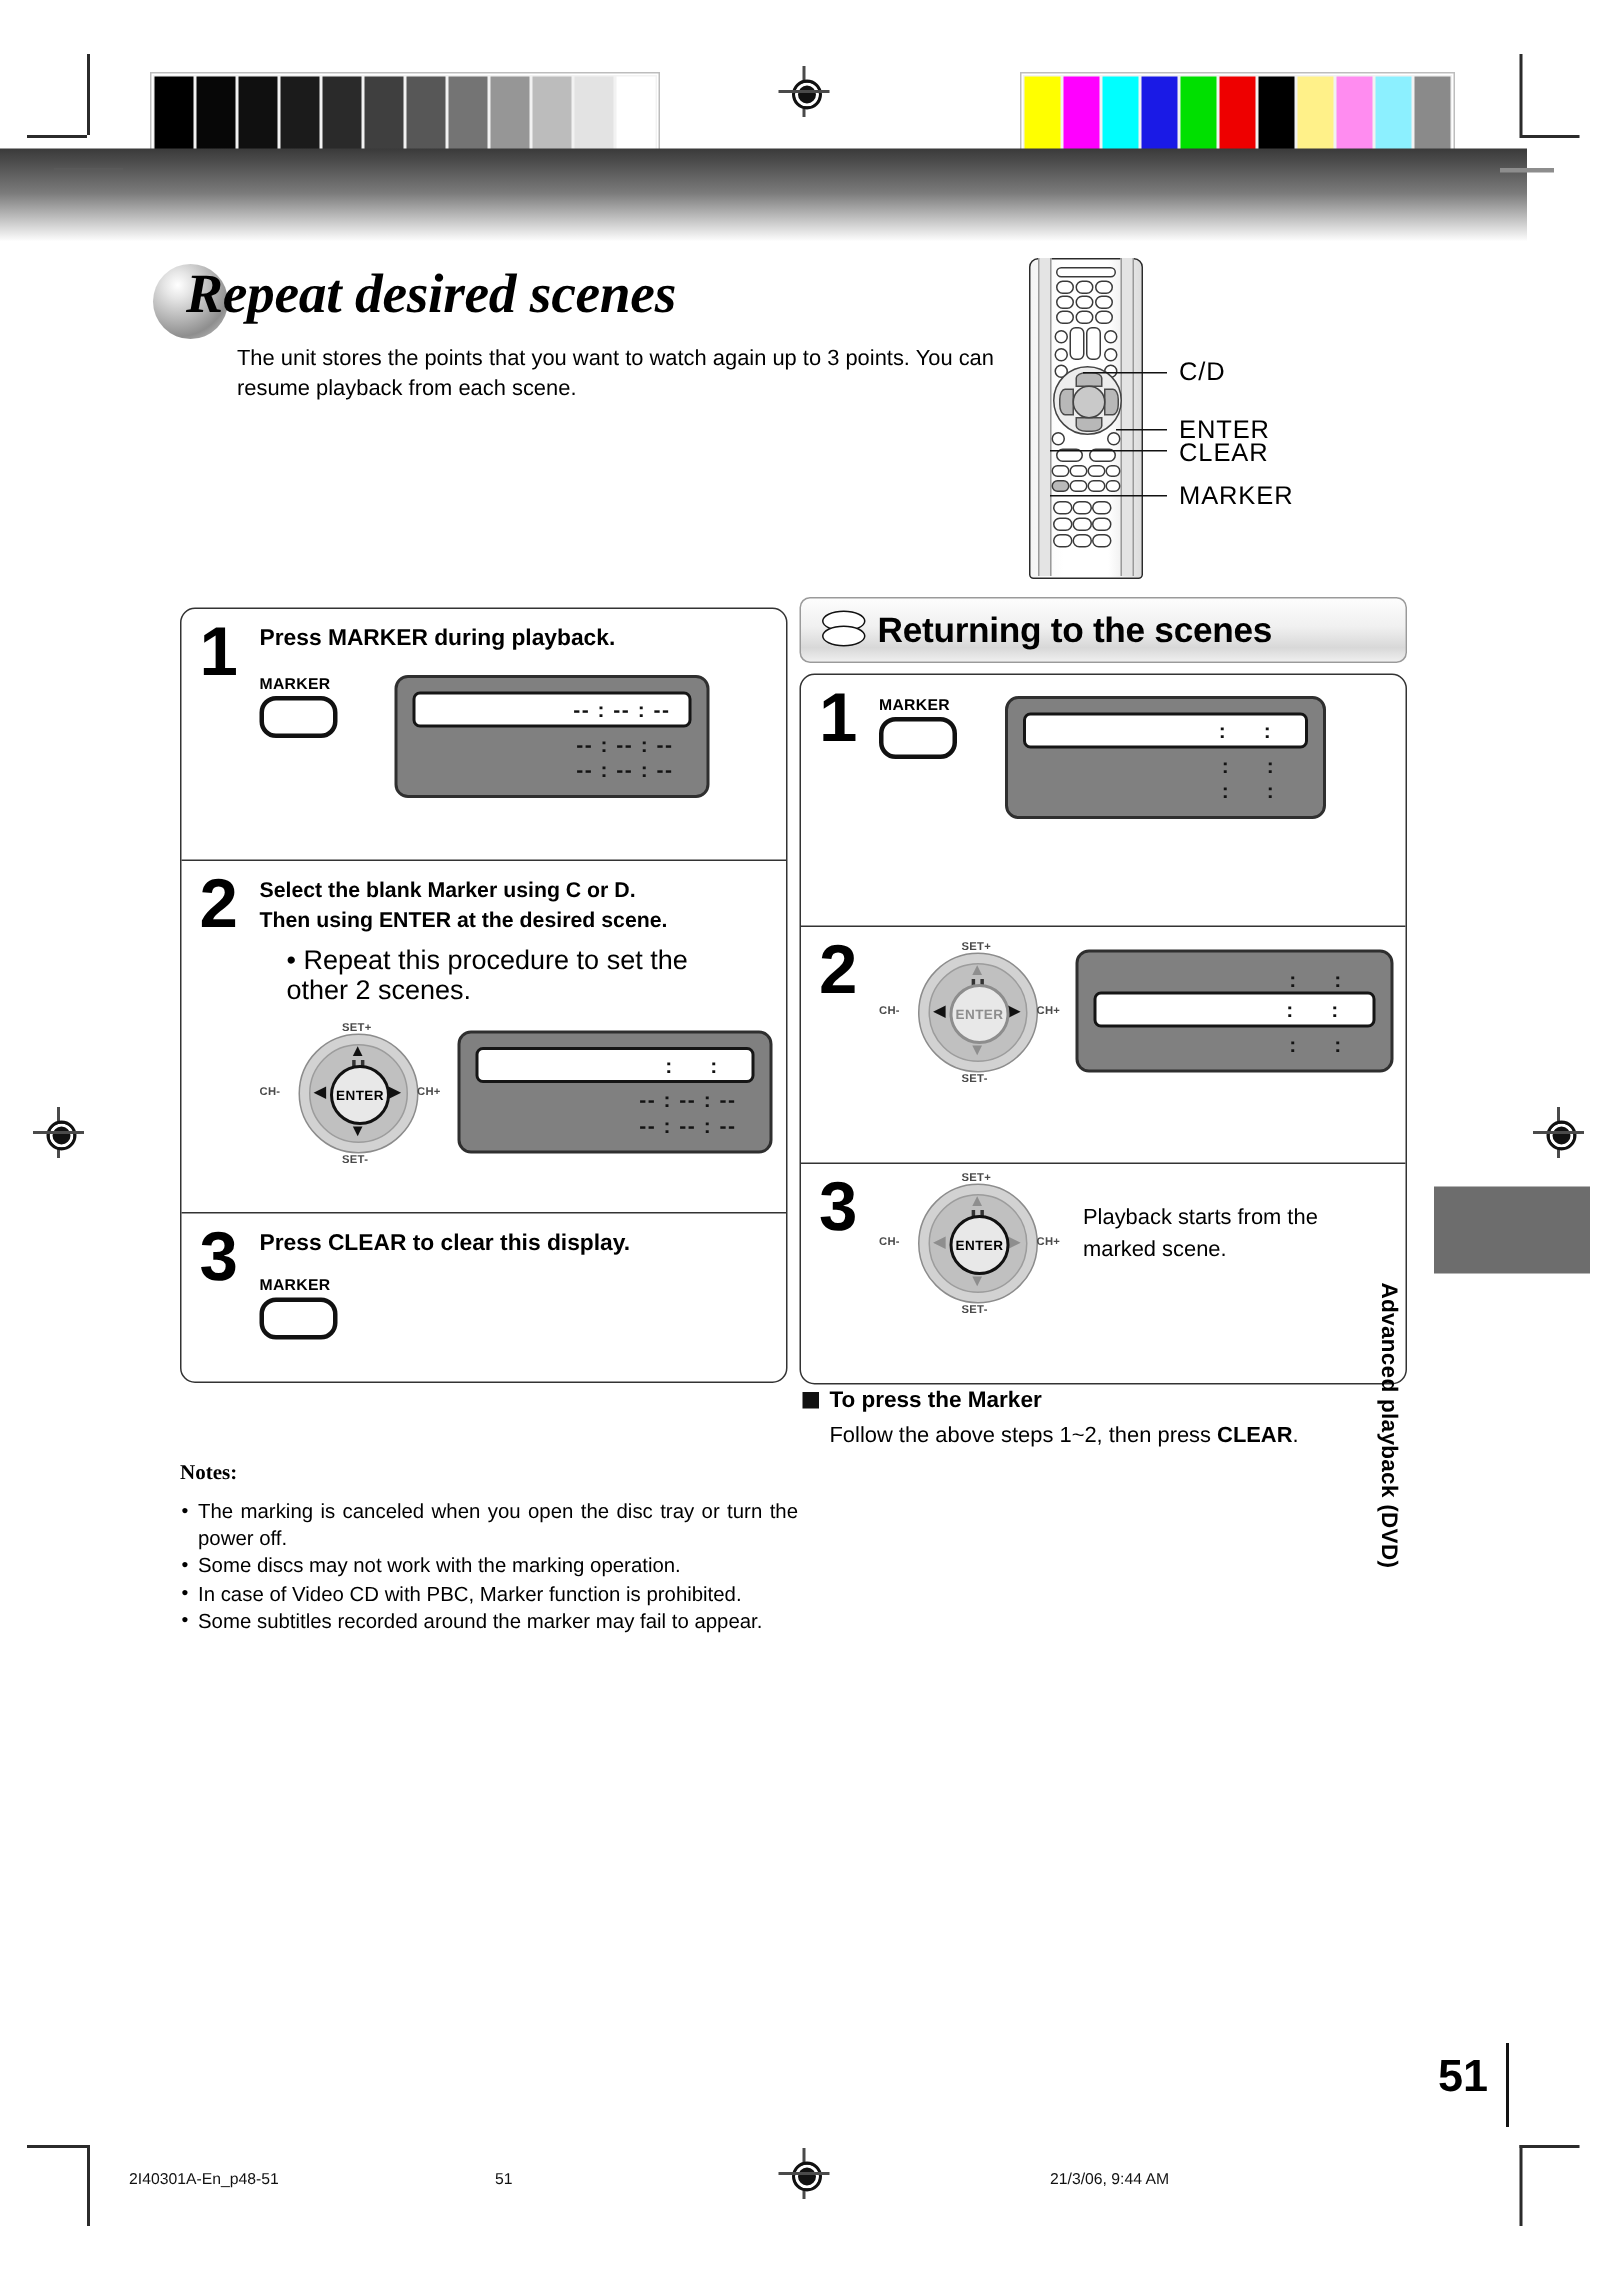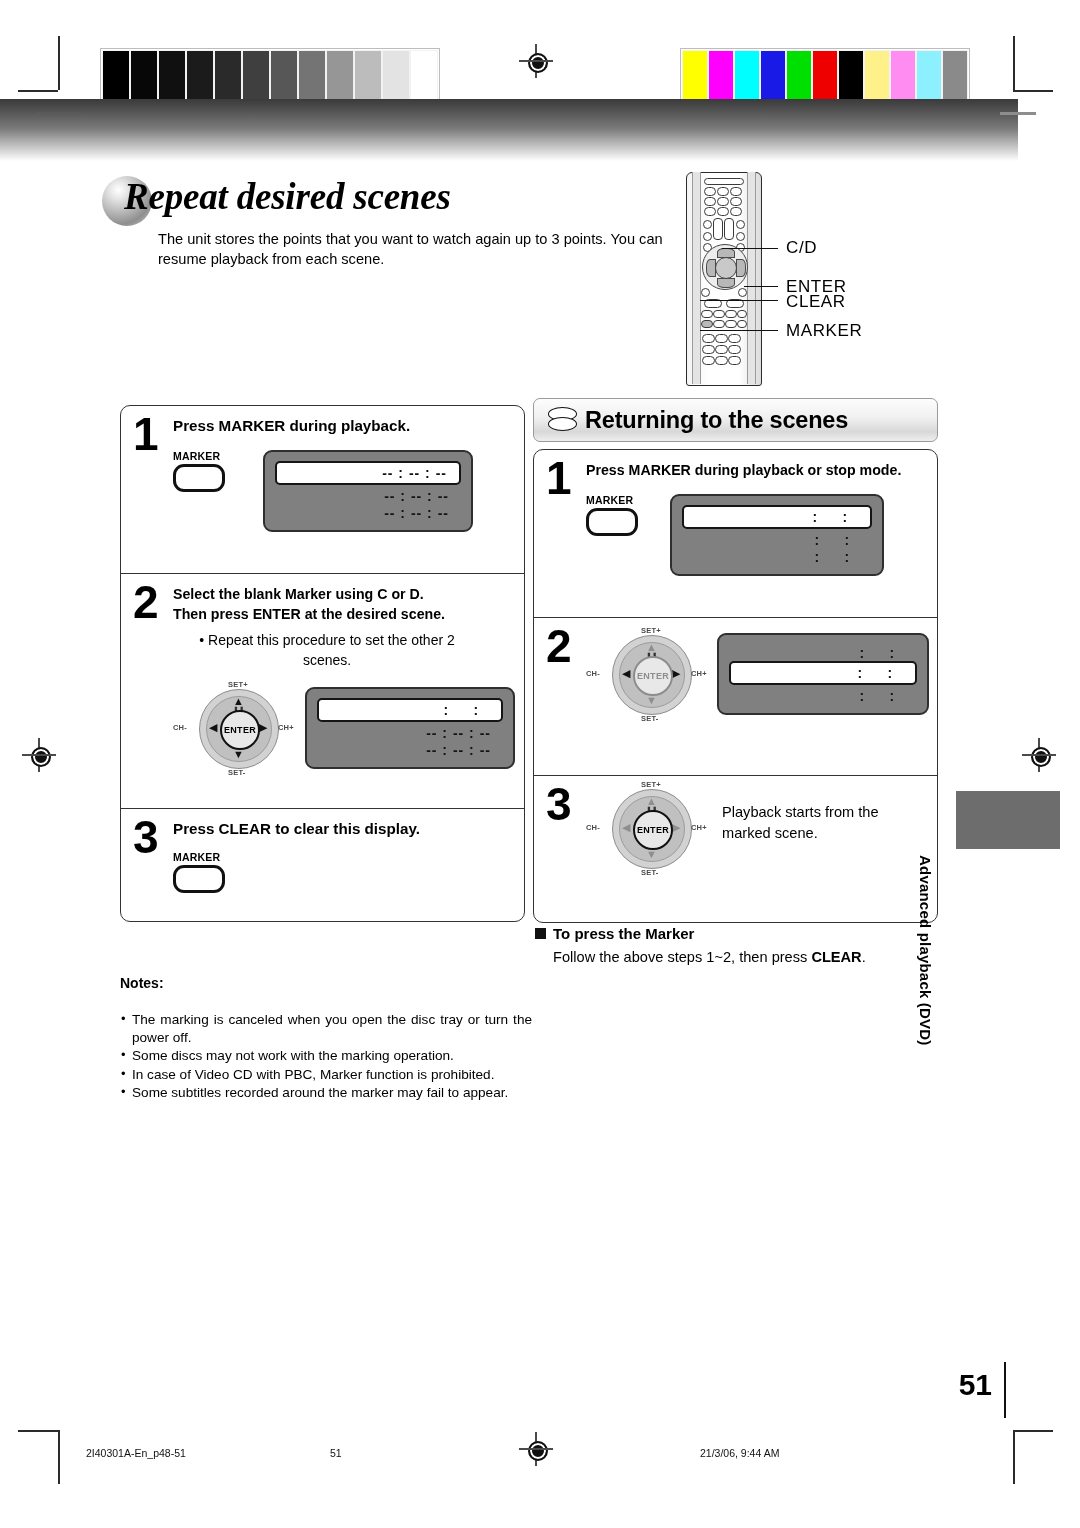--- a/index.html
+++ b/index.html
@@ -67,21 +67,21 @@
   .sec-head h2{margin:0 0 0 6px;font-size:23.5px;font-weight:bold;letter-spacing:-.2px;}
 
   .steps{margin-top:7px;border:1.4px solid #333;border-radius:10px;background:#fff;}
   .step{position:relative;border-bottom:1.2px solid #333;}
   .step:last-child{border-bottom:none;}
   .stepnum{position:absolute;left:12px;top:6px;font-size:46px;font-weight:bold;line-height:44px;
      font-family:"Liberation Sans",sans-serif;}
   .stephead{margin:0;padding:10px 8px 0 52px;font-size:15.2px;font-weight:bold;line-height:20px;}
   .stephead.sm{font-size:14.2px;}
   .stepbody{position:relative;padding:4px 8px 10px 52px;min-height:10px;}
-  .note-bullet{font-size:14px;line-height:20px;margin:6px 0 0 70px;text-align:center;}
+  .note-bullet{font-size:18px;line-height:20px;margin:6px 0 0 70px;}
 
   
   .keycap{position:relative;width:62px;}
   .keycap .kl{font-size:10.5px;font-weight:bold;letter-spacing:.2px;}
   .keycap .kb{margin-top:2px;width:46px;height:22px;border:3px solid #111;border-radius:11px;background:#fff;}
 
   
   .dpad{position:relative;width:118px;height:100px;}
   .dpad .ring{position:absolute;left:26px;top:11px;width:78px;height:78px;border-radius:50%;
      background:#d2d2d2;border:1px solid #8c8c8c;}
@@ -107,21 +107,21 @@
   
   .osd{position:relative;border:2px solid #2f2f2f;border-radius:9px;background:#808080;padding:9px 10px;}
   .osd .row{position:relative;height:17px;display:flex;align-items:center;justify-content:flex-end;}
   .osd .row.hl{background:#fff;border:2px solid #151515;border-radius:5px;height:20px;margin-bottom:2px;}
   .osd .tcode{font-family:"Liberation Sans",sans-serif;font-size:14px;font-weight:bold;
      letter-spacing:1px;color:#111;padding-right:12px;white-space:pre;}
   .osd .row:not(.hl) .tcode{color:#131313;}
 
   
   #notes{position:absolute;left:120px;top:975px;width:412px;}
-  #notes .nt{font-size:14px;font-weight:bold;margin:0 0 20px 0;}
+  #notes .nt{font-size:14px;font-weight:bold;margin:0 0 8px 0;font-family:Liberation Serif, serif;}
   #notes ul{list-style:none;margin:0;padding:0;}
   #notes li{position:relative;padding-left:12px;font-size:13.6px;line-height:17.6px;
      text-align:justify;margin-bottom:1px;}
   #notes li:before{content:"\2022";position:absolute;left:1px;top:-1px;font-size:13px;}
 
   
   #cancel{position:absolute;left:535px;top:925px;width:405px;}
   #cancel h3{margin:0;font-size:15px;font-weight:bold;display:flex;align-items:center;}
   #cancel h3 .sq{display:inline-block;width:11px;height:11px;background:#111;margin-right:7px;}
   #cancel p{margin:7px 0 0 18px;font-size:14.6px;}
@@ -296,21 +296,21 @@
           <div class="row">
               <span class="tcode">-- : -- : --</span>
             </div>
         </div>
       </div>
     </div>
 
     <div class="step" style="height:234px;">
       <div class="stepnum">2</div>
       <p class="stephead sm" style="padding-bottom:0;">Select the blank Marker using C or D.</p>
-      <p class="stephead sm" style="padding-top:0;">Then press ENTER at the desired scene.</p>
+      <p class="stephead sm" style="padding-top:0;">Then using ENTER at the desired scene.</p>
       <div class="note-bullet" style="width:272px;">• Repeat this procedure to set the other 2 scenes.</div>
       <div class="stepbody" style="display:flex;align-items:center;gap:14px;padding-top:8px;">
         <div class="dpad">
           <div class="ring"></div>
           <div class="ring2"></div>
           <div class="arw up">▲</div>
           <div class="arw dn">▼</div>
           <div class="arw lf">◀</div>
           <div class="arw rt">▶</div>
           <div class="pp">❚❚</div>
@@ -354,21 +354,20 @@
         <i class="a"></i>
         <i class="b"></i>
       </div>
     <h2>Returning to the scenes</h2>
   </div>
 
   <div class="steps">
 
     <div class="step" style="height:167px;">
       <div class="stepnum">1</div>
-      <p class="stephead sm">Press MARKER during playback or stop mode.</p>
       <div class="stepbody" style="display:flex;align-items:flex-start;gap:22px;padding-top:14px;">
         <div class="keycap">
           <div class="kl">MARKER</div>
           <div class="kb"></div>
         </div>
         <div class="osd" style="width:190px;">
           <div class="row hl">
               <span class="tcode">  :     :  </span>
             </div>
           <div class="row">

